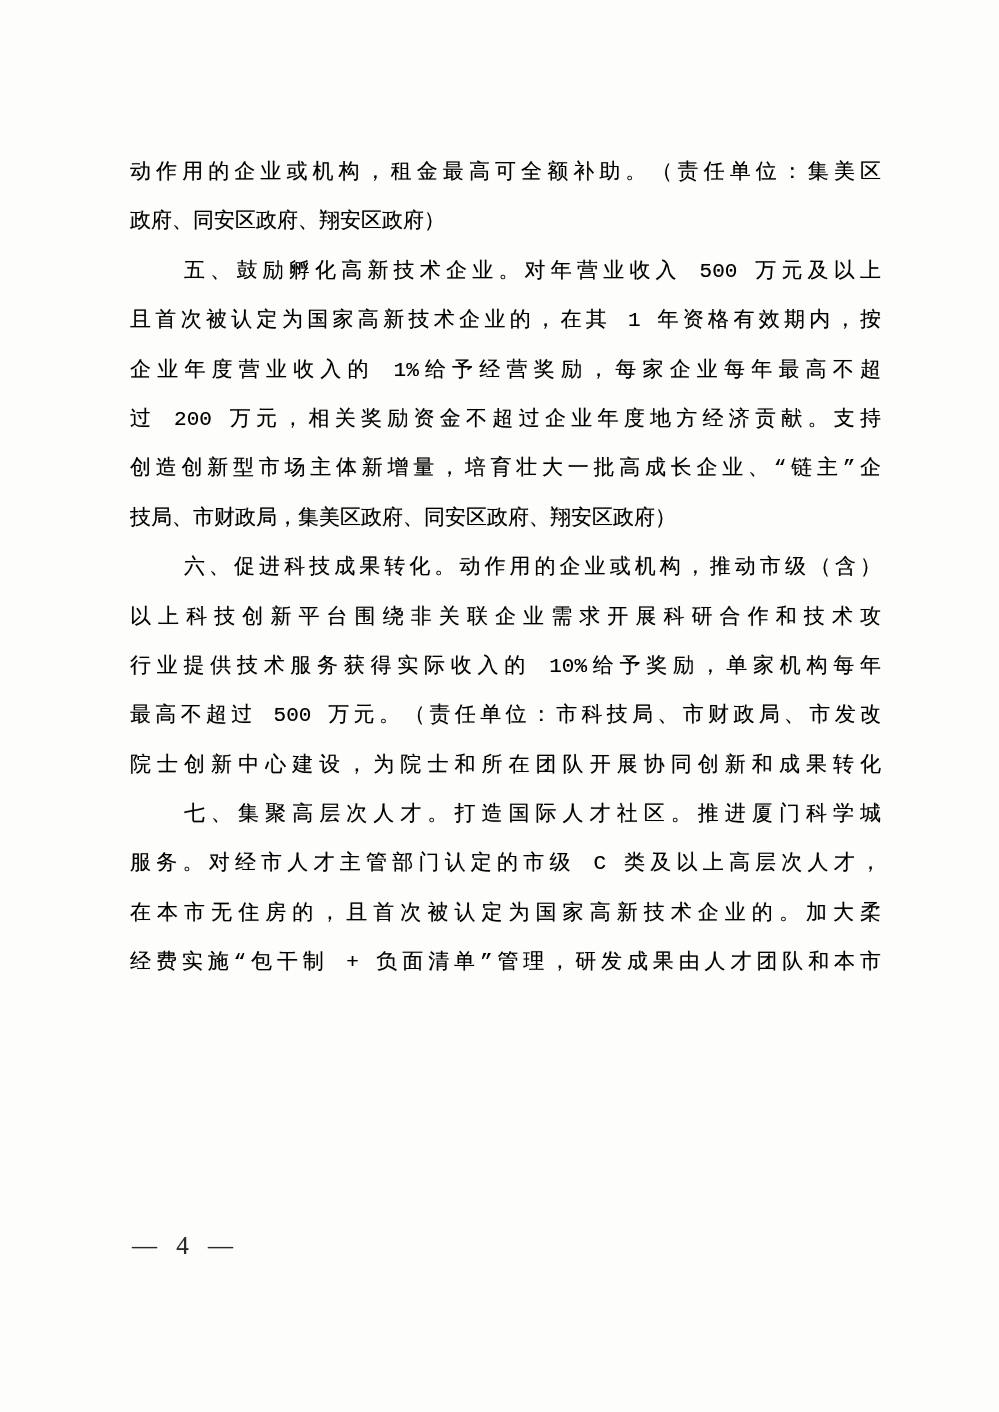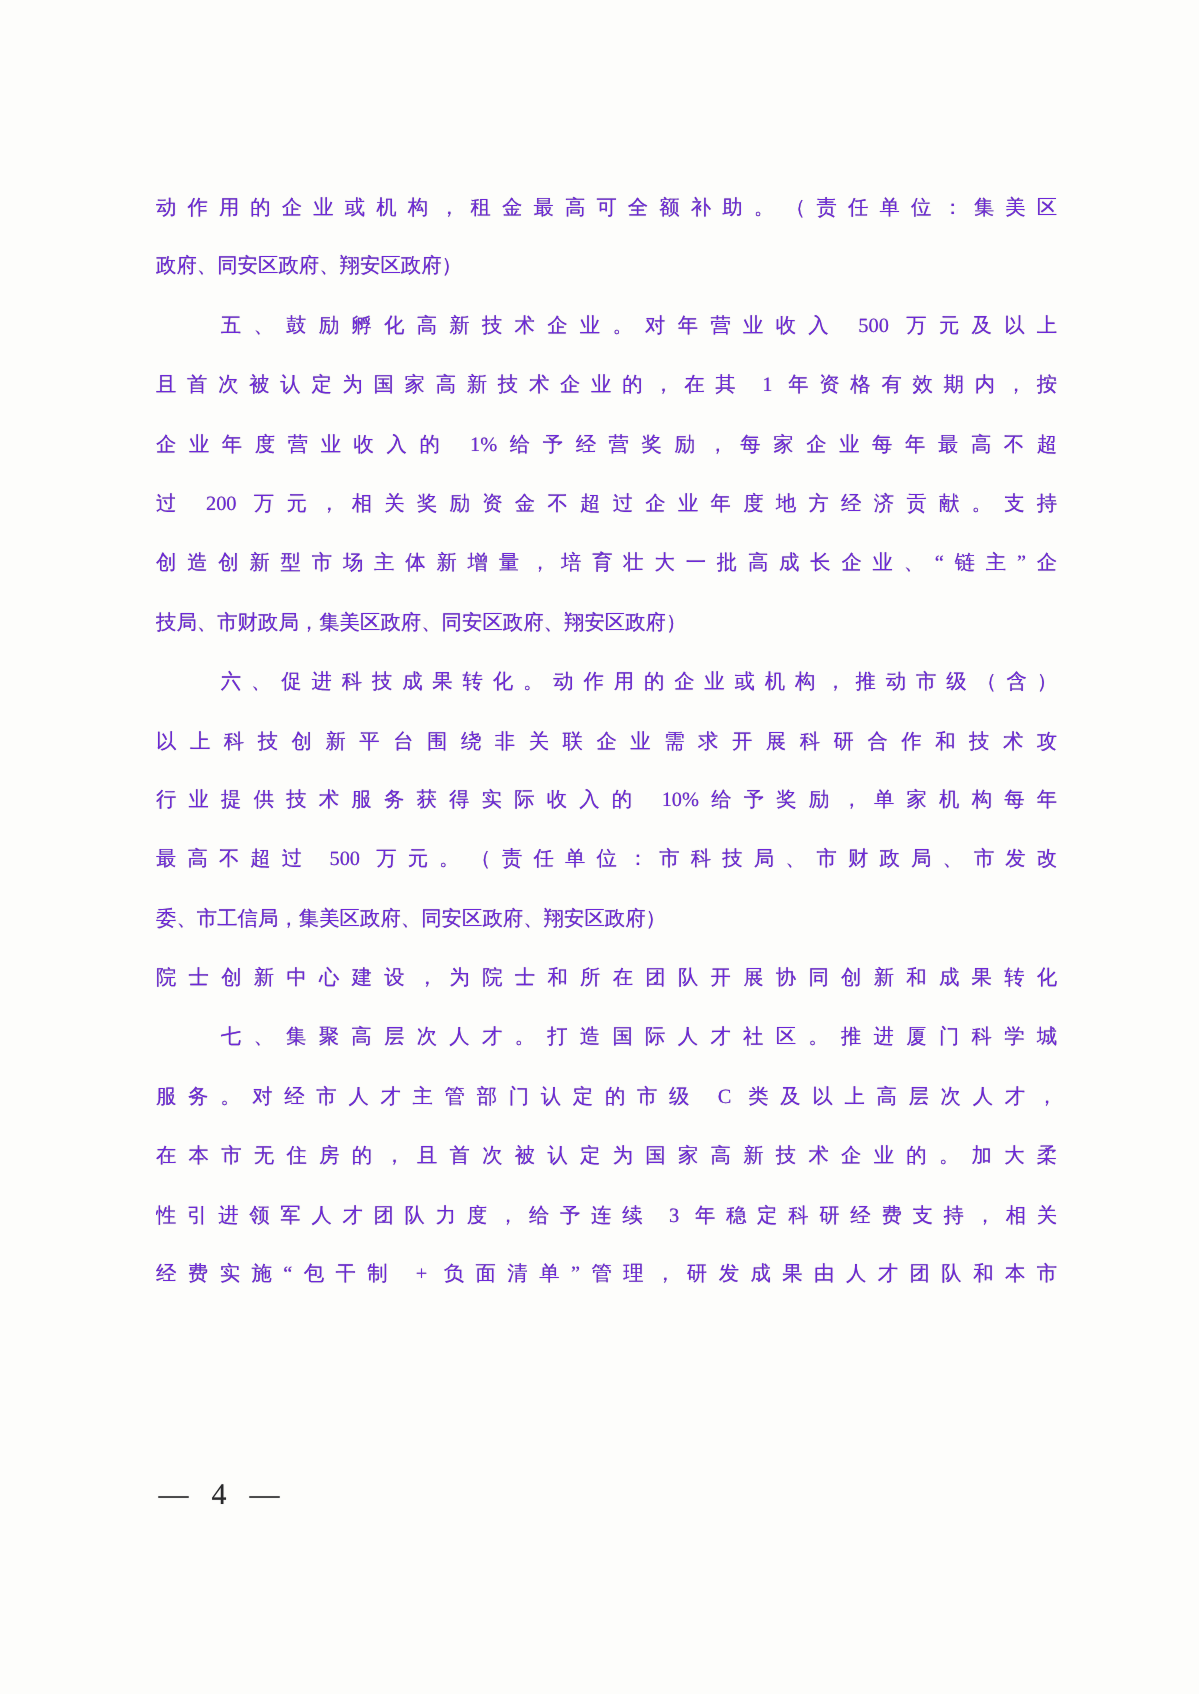--- a/index.html
+++ b/index.html
@@ -21,27 +21,28 @@
   .doc-body {
     position: absolute;
     left: 130px;
     top: 148px;
     width: 751px;
   }
   .line {
     width: 100%;
     height: 49.4px;
     line-height: 49.4px;
-    font-size: 17px;
-    color: #6d28d9;
+    font-size: 21px;
+    color: #000000;
     text-align: justify;
     text-align-last: justify;
     text-justify: inter-character;
     overflow: hidden;
     text-shadow: 0 0 0.7px rgba(40,40,40,0.55);
+    font-family: Liberation Mono, monospace;
   }
   
   .line.indent {
     padding-left: 54px;
   }
   
   .line.end {
     text-align-last: left;
   }
   .footer {
@@ -65,23 +66,21 @@
     <div class="line indent">五、鼓励孵化高新技术企业。对年营业收入 500 万元及以上</div>
     <div class="line">且首次被认定为国家高新技术企业的，在其 1 年资格有效期内，按</div>
     <div class="line">企业年度营业收入的 1%给予经营奖励，每家企业每年最高不超</div>
     <div class="line">过 200 万元，相关奖励资金不超过企业年度地方经济贡献。支持</div>
     <div class="line">创造创新型市场主体新增量，培育壮大一批高成长企业、“链主”企</div>
     <div class="line end">技局、市财政局，集美区政府、同安区政府、翔安区政府）</div>
     <div class="line indent">六、促进科技成果转化。动作用的企业或机构，推动市级（含）</div>
     <div class="line">以上科技创新平台围绕非关联企业需求开展科研合作和技术攻</div>
     <div class="line">行业提供技术服务获得实际收入的 10%给予奖励，单家机构每年</div>
     <div class="line">最高不超过 500 万元。（责任单位：市科技局、市财政局、市发改</div>
-    <div class="line end">委、市工信局，集美区政府、同安区政府、翔安区政府）</div>
     <div class="line">院士创新中心建设，为院士和所在团队开展协同创新和成果转化</div>
     <div class="line indent">七、集聚高层次人才。打造国际人才社区。推进厦门科学城</div>
     <div class="line">服务。对经市人才主管部门认定的市级 C 类及以上高层次人才，</div>
     <div class="line">在本市无住房的，且首次被认定为国家高新技术企业的。加大柔</div>
-    <div class="line">性引进领军人才团队力度，给予连续 3 年稳定科研经费支持，相关</div>
     <div class="line">经费实施“包干制 + 负面清单”管理，研发成果由人才团队和本市</div>
   </div>
 
   <div class="footer">— 4 —</div>
 </div>
 
 </body></html>

